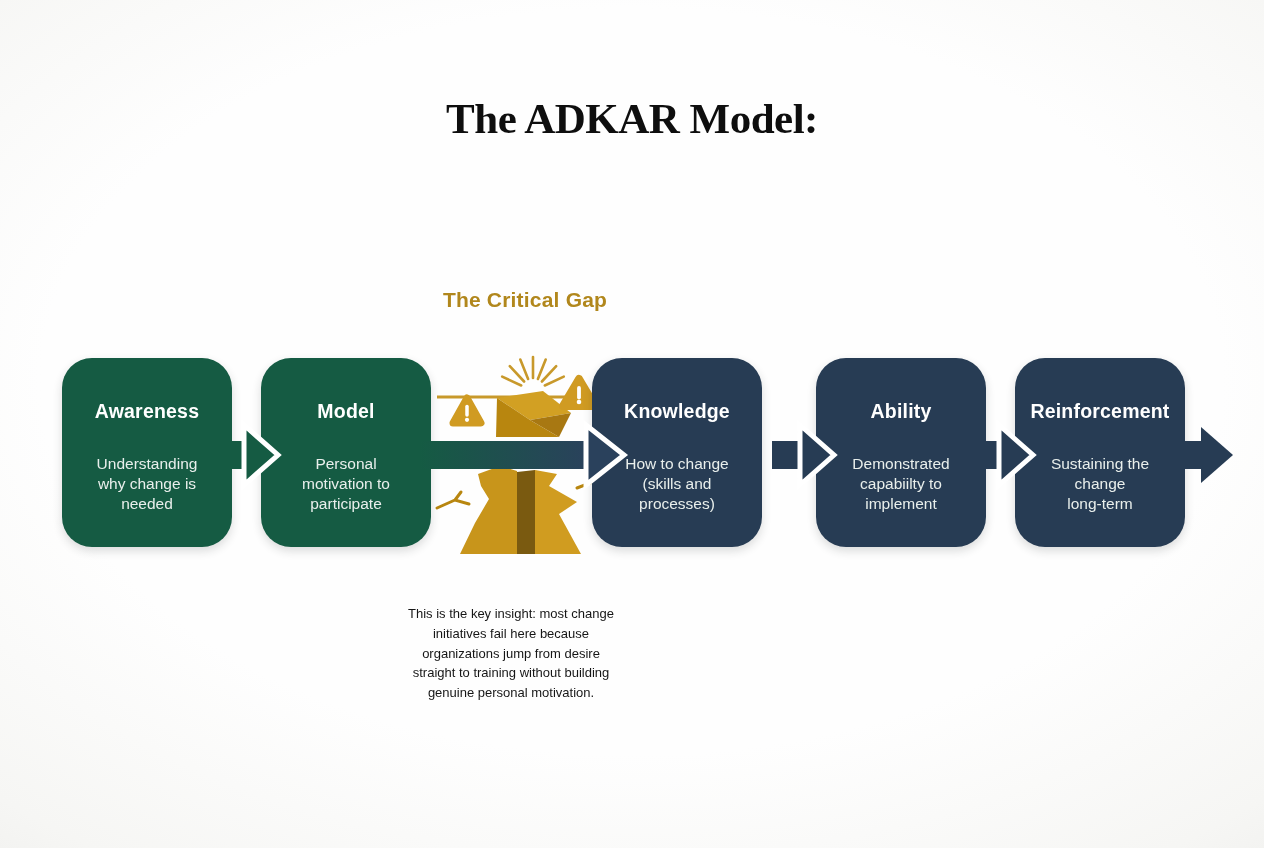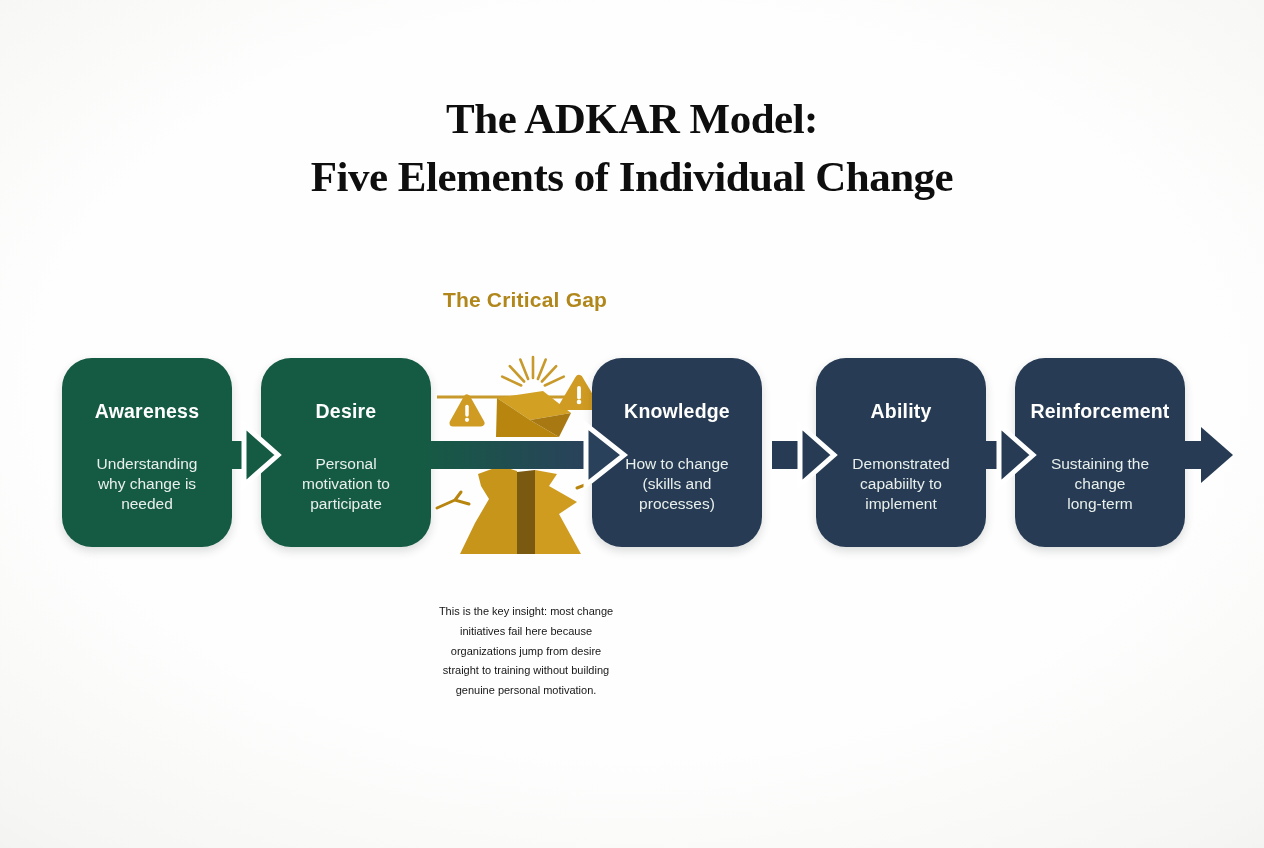--- a/index.html
+++ b/index.html
@@ -30,33 +30,32 @@
     margin:0;font-size:19.5px;line-height:22px;font-weight:700;color:#ffffff;
     letter-spacing:0.2px;
   }
   .stage-desc{
     margin:32px 0 0 0;font-size:15.5px;line-height:20px;font-weight:400;
     color:#e9efec;white-space:pre-line;
   }
   .arrow-svg{position:absolute;top:419px;}
   .gap-art{position:absolute;top:345px;left:430px;}
   .caption{
-    position:absolute;top:591px;left:340px;width:372px;text-align:center;
-    font-size:11px;line-height:19.8px;color:#161616;white-space:pre-line;
+    position:absolute;top:591px;left:325px;width:372px;text-align:center;
+    font-size:13px;line-height:19.8px;color:#161616;white-space:pre-line;
   }
   svg{display:block;}
 </style>
 </head>
 <body>
 
 <div class="canvas">
 
   <header class="title-block">
     <div style="color: rgb(14, 14, 14);">The ADKAR Model:</div>
-    <div style="color: rgb(14, 14, 14);">Five Elements of Individual Change</div>
   </header>
 
   <div class="gap-label" style="color: rgb(177, 135, 28);">The Critical Gap</div>
 
   <svg class="gap-art" width="190" height="215" viewBox="0 0 190 215" xmlns="http://www.w3.org/2000/svg">
 
     <g stroke="#c8992b" stroke-width="2.6" stroke-linecap="round">
       <line x1="91.2" y1="40.5" x2="72.2" y2="31.6"></line>
       <line x1="94.1" y1="36.5" x2="79.8" y2="21.1"></line>
       <line x1="98.1" y1="34" x2="90.3" y2="14.5"></line>
@@ -95,21 +94,21 @@
     </g>
   </svg>
 
   <section class="stage" style="left: 62px; background-color: rgb(21, 91, 67);">
     <h2 class="stage-name">Awareness</h2>
     <p class="stage-desc">Understanding
 why change is
 needed</p>
   </section>
   <section class="stage" style="left: 261px; background-color: rgb(21, 91, 67);">
-    <h2 class="stage-name">Desire</h2>
+    <h2 class="stage-name">Model</h2>
     <p class="stage-desc">Personal
 motivation to
 participate</p>
   </section>
   <section class="stage" style="left: 592px; background-color: rgb(39, 60, 84);">
     <h2 class="stage-name">Knowledge</h2>
     <p class="stage-desc">How to change
 (skills and
 processes)</p>
   </section>

